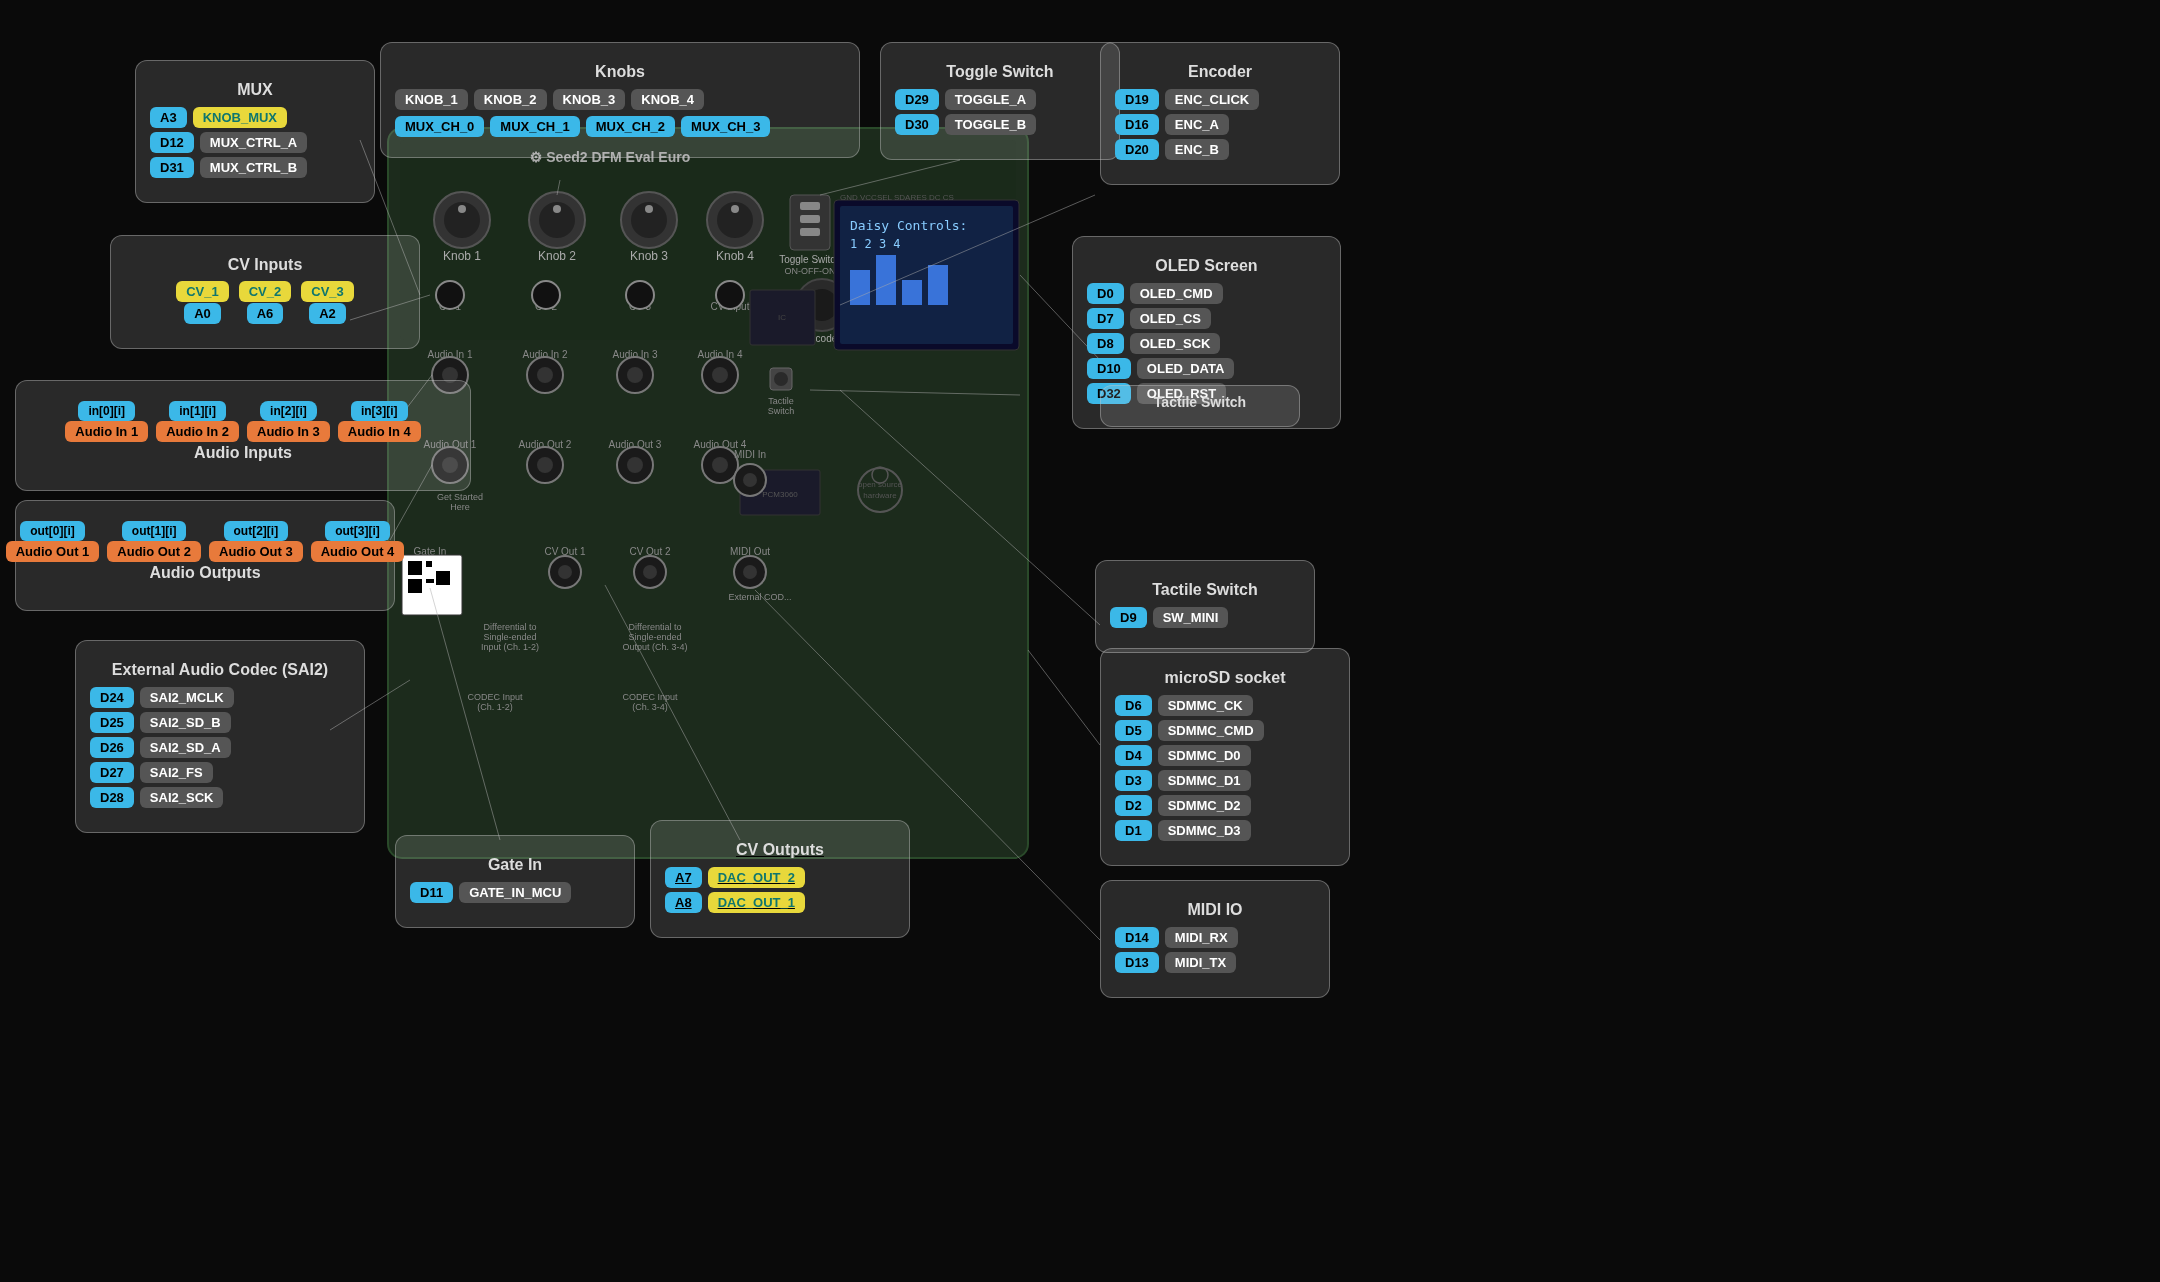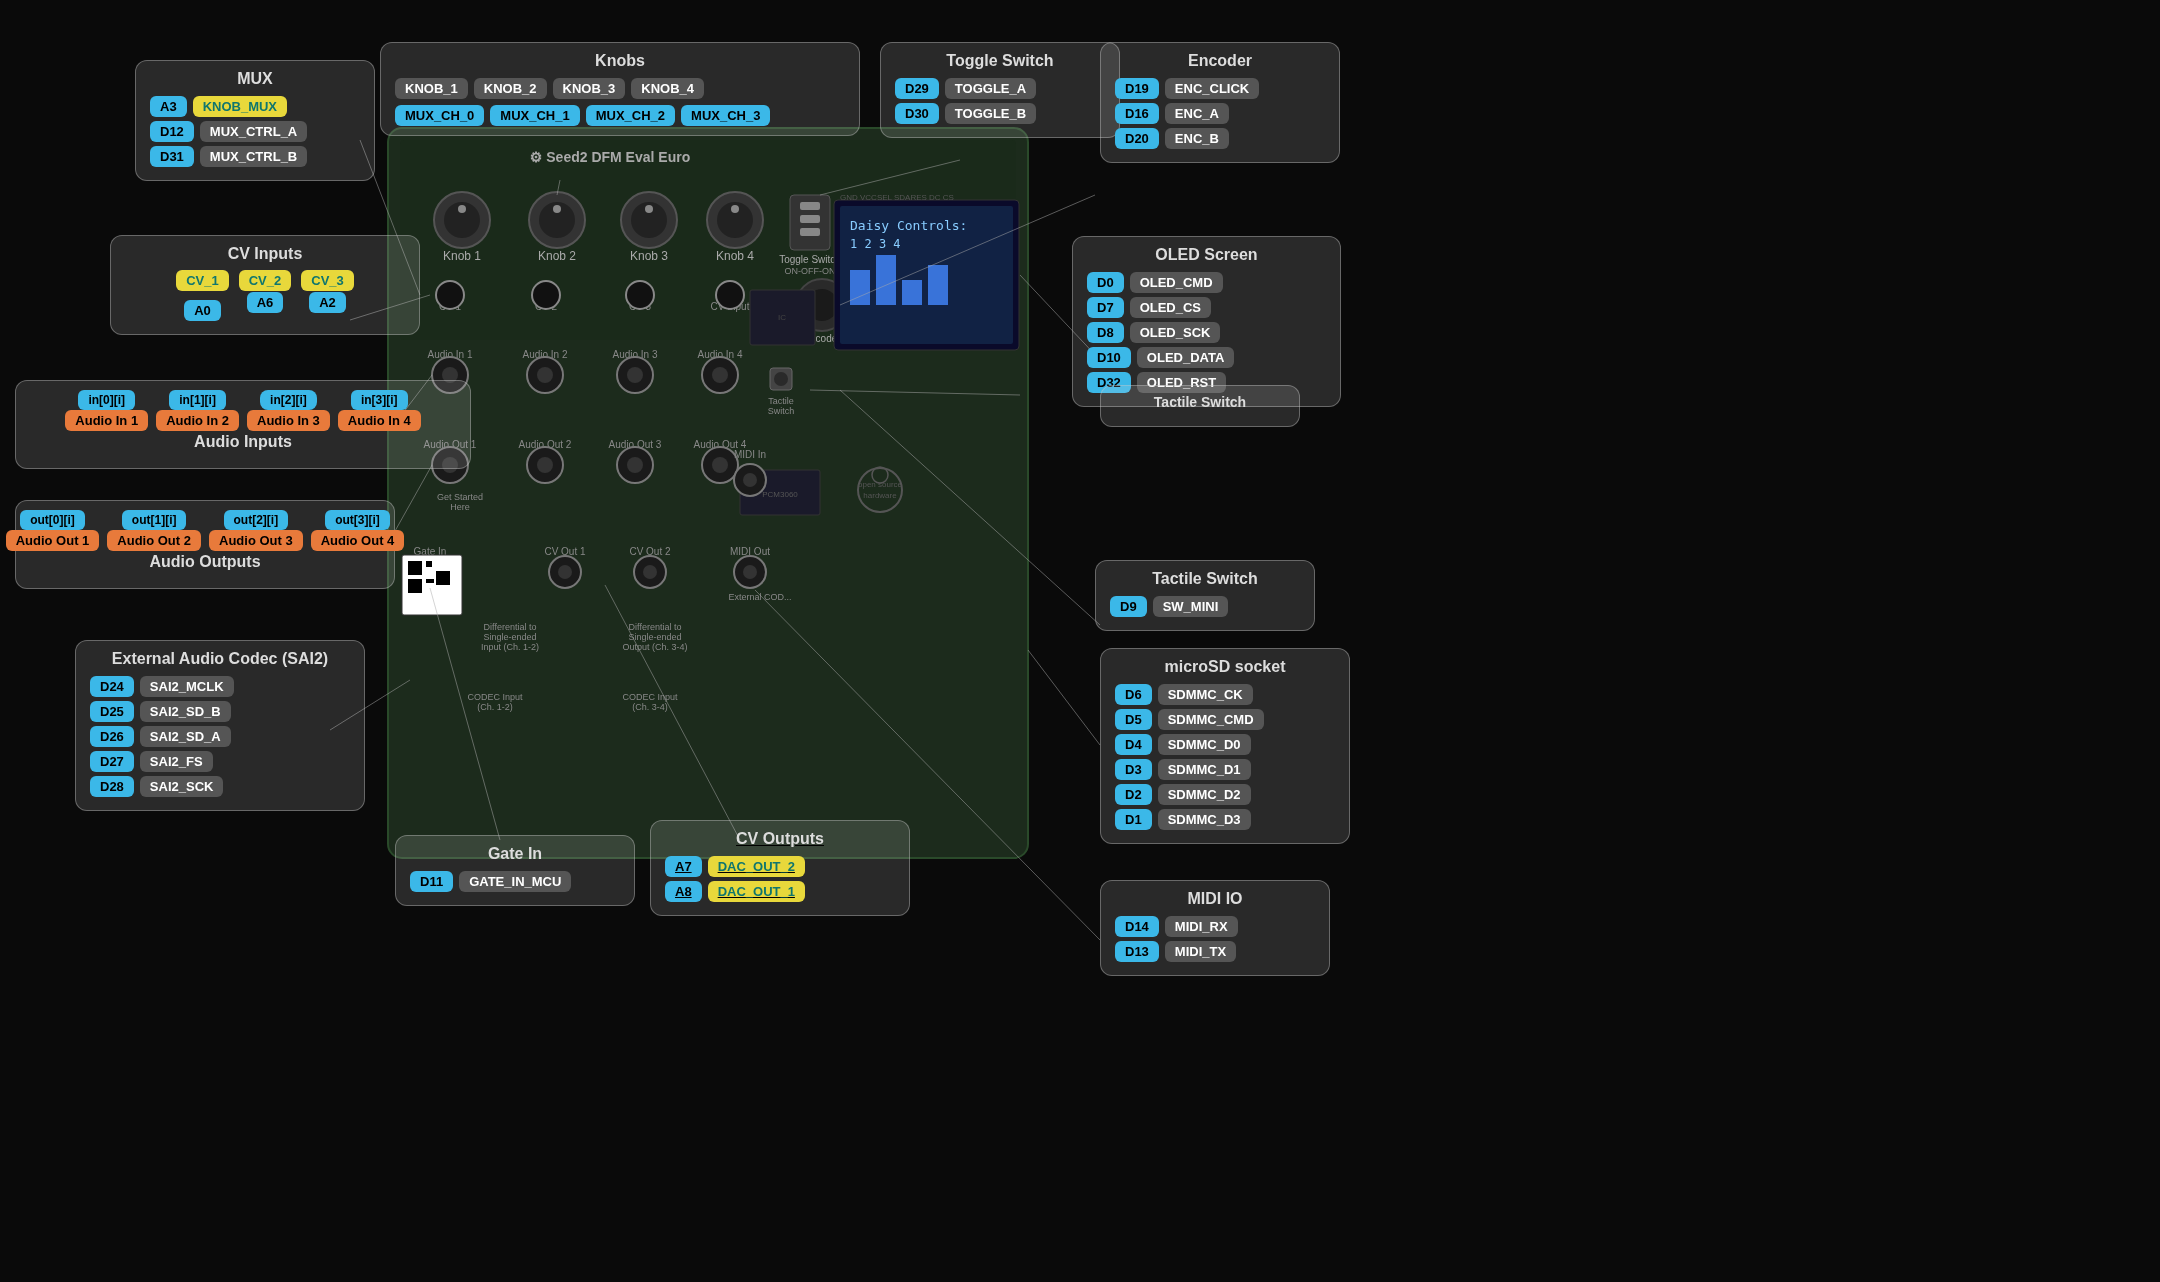--- a/index.html
+++ b/index.html
@@ -11,21 +11,21 @@
       font-family: 'Arial', sans-serif;
       position: relative;
     }
 
     
     .annotation-box {
       position: absolute;
       background: rgba(220, 220, 220, 0.15);
       border: 1px solid rgba(200, 200, 200, 0.4);
       border-radius: 12px;
-      padding: 9px 14px;
+      padding: 20px 14px;
     }
 
     .annotation-title {
       color: #ddd;
       font-size: 16px;
       font-weight: bold;
       text-align: center;
       margin-bottom: 8px;
     }
 
@@ -322,21 +322,21 @@
     <span class="pin-chip chip-blue">D20</span>
     <span class="pin-chip chip-dark">ENC_B</span>
   </div>
 </div>
 
 <div class="annotation-box" style="left:110px; top:235px; width:310px;">
   <div class="annotation-title">CV Inputs</div>
   <div style="display:flex; gap:10px; justify-content:center; margin-bottom:6px;">
     <div style="text-align:center;">
       <div><span class="pin-chip chip-yellow">CV_1</span></div>
-      <div style="margin-top:12px;"><span class="pin-chip chip-blue">A0</span></div>
+      <div style="margin-top:4px;"><span class="pin-chip chip-blue">A0</span></div>
     </div>
     <div style="text-align:center;">
       <div><span class="pin-chip chip-yellow">CV_2</span></div>
       <div style="margin-top:4px;"><span class="pin-chip chip-blue">A6</span></div>
     </div>
     <div style="text-align:center;">
       <div><span class="pin-chip chip-yellow">CV_3</span></div>
       <div style="margin-top:4px;"><span class="pin-chip chip-blue">A2</span></div>
     </div>
   </div>

